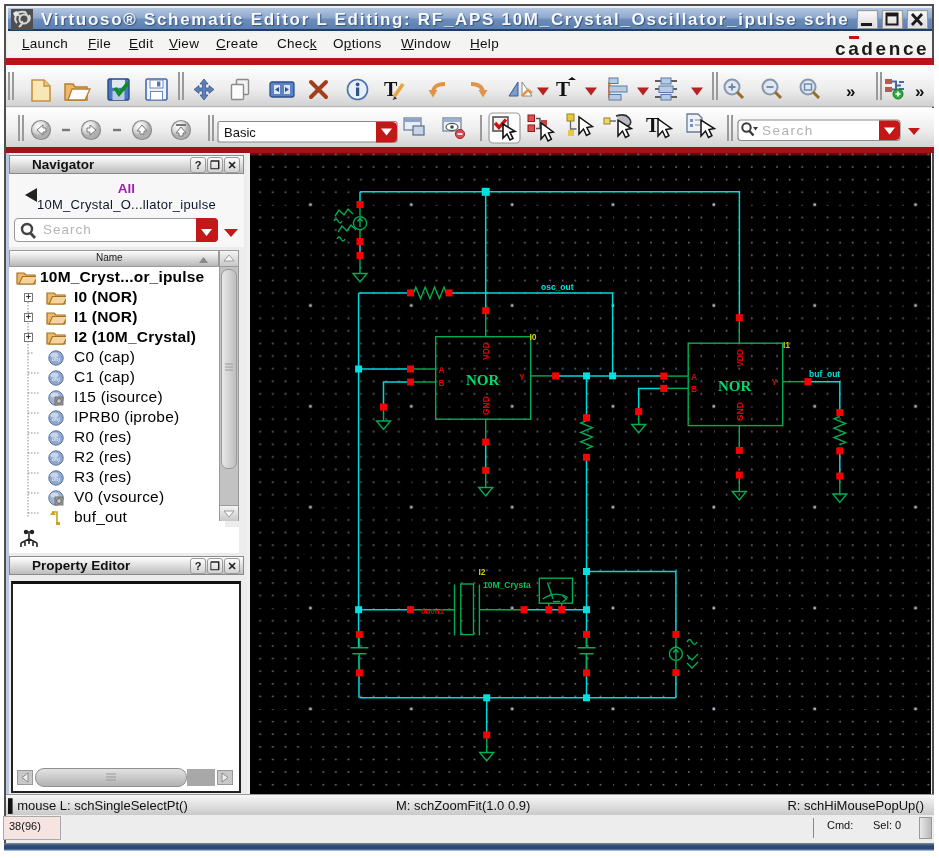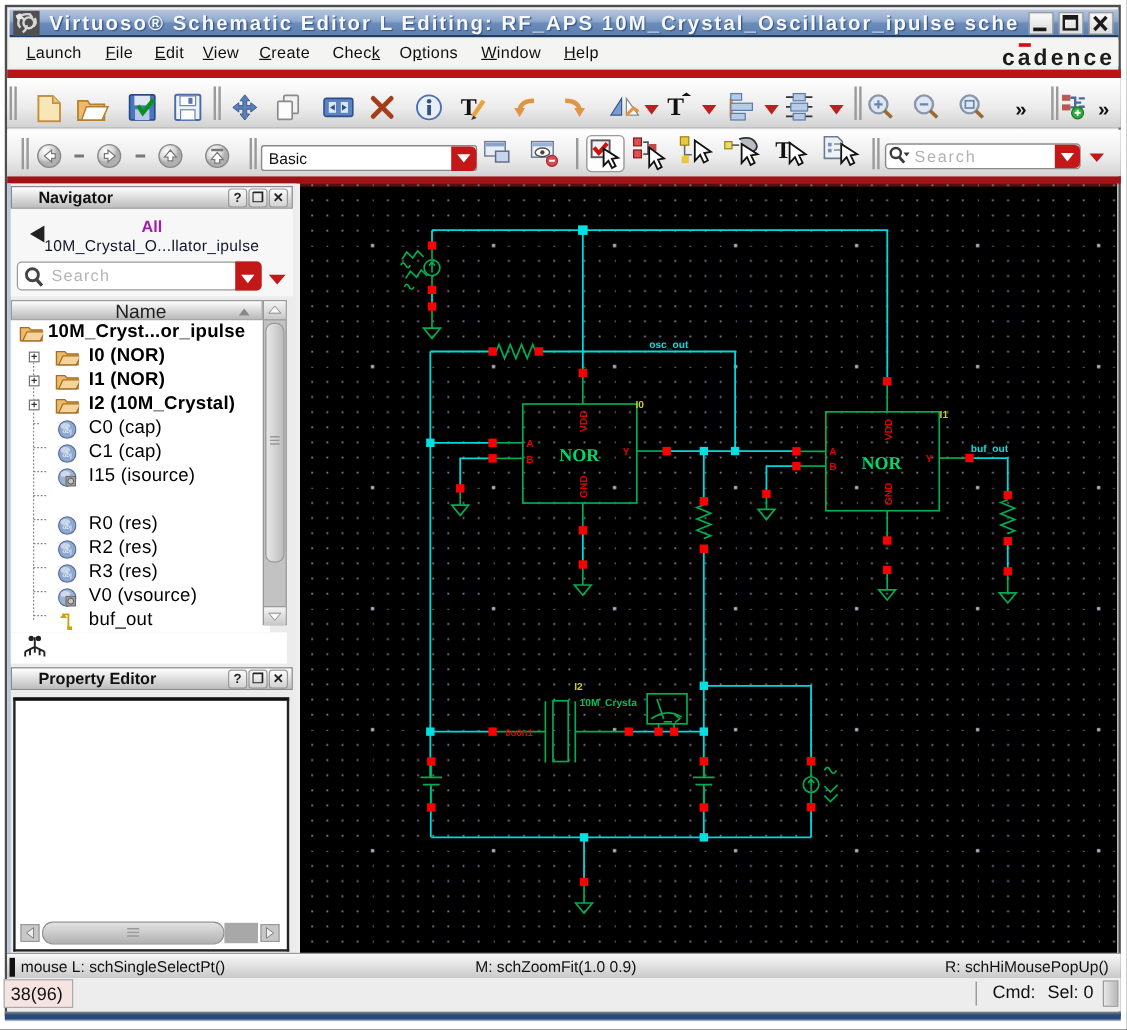--- a/index.html
+++ b/index.html
@@ -12,21 +12,21 @@
 #menubar { position:absolute; left:8px; top:33px; width:924px; height:22px; background:#f4f4f2; }
 .mi { position:absolute; top:3px; font-size:13.5px; letter-spacing:0.3px; color:#111; }
 .mi u { text-decoration:underline; }
 #redline1 { position:absolute; left:6px; top:58px; width:928px; height:7px; background:#b91518; }
 #tb1 { position:absolute; left:6px; top:65px; width:928px; height:42px; background:linear-gradient(#ffffff, #ececec 60%, #d2d2d2); border-bottom:1px solid #b5b5b5; }
 #tb2 { position:absolute; left:6px; top:108px; width:928px; height:39px; background:linear-gradient(#ffffff, #ececec 60%, #d2d2d2); }
 #redline2 { position:absolute; left:6px; top:147px; width:928px; height:6px; background:#a01215; }
 #leftpanel { position:absolute; left:6px; top:153px; width:241px; height:641px; background:#ececec; }
 #canvas { position:absolute; left:250px; top:153px; width:681px; height:641px; background:#000; }
 #statusbar { position:absolute; left:6px; top:794px; width:928px; height:21px; background:linear-gradient(#f8f8f8,#c9c9c9); border-top:1px solid #999; font-size:13px; color:#111; }
-#statusrow2 { position:absolute; left:6px; top:815px; width:928px; height:28px; background:#ededed; font-size:15px; color:#111; }
+#statusrow2 { position:absolute; left:6px; top:815px; width:928px; height:28px; background:#ededed; font-size:11px; color:#111; }
 #bottomframe { position:absolute; left:4px; top:843px; width:930px; height:8px; background:linear-gradient(#8a8a8a 0%, #274a79 35%, #274a79 75%, #cfd8e6 100%); }
 .phead { position:absolute; width:235px; height:19px; background:linear-gradient(#ffffff,#bdbdbd); border:1px solid #8a8a8a; }
 .ptitle { position:absolute; left:22px; top:1px; font-size:13.5px; font-weight:bold; color:#111; }
 .pbtn { position:absolute; top:1px; width:16px; height:16px; background:linear-gradient(#fcfcfc,#d2d2d2); border:1px solid #9a9a9a; border-radius:3px; font-size:11px; font-weight:bold; color:#222; text-align:center; line-height:14px; }
 .trow { position:absolute; left:0; height:20px; white-space:nowrap; }
 .trow .txt { position:absolute; left:65px; top:1px; }
 .bold { font-weight:bold; }
 .exp { position:absolute; left:15px; top:6px; width:9px; height:9px; background:#fff; border:1px solid #777; font-size:9px; line-height:7px; text-align:center; color:#333; }
 .folder { position:absolute; left:37px; top:3px; width:20px; height:15px; }
 .objicon { position:absolute; left:39px; top:3px; width:16px; height:16px; }
@@ -328,21 +328,21 @@
       <svg width="16" height="10" style="position:absolute;right:2px;top:8px;">
           <path d="M2,2 h11 l-5.5,7 z" fill="#fff"></path>
         </svg>
     </div>
     <svg width="20" height="12" style="position:absolute;left:213px;top:53px;">
         <path d="M2,2 h14 l-7,8 z" fill="#c41717"></path>
       </svg>
   </div>
 
   <div style="position:absolute;left:3px;top:97px;width:210px;height:17px;background:linear-gradient(#fdfdfd,#b8b8b8);border:1px solid #9a9a9a;">
-    <span style="position:absolute;left:86px;top:1px;font-size:16px;color:#222;">Name</span>
+    <span style="position:absolute;left:86px;top:1px;font-size:10px;color:#222;">Name</span>
     <svg width="12" height="9" style="position:absolute;right:8px;top:5px;">
         <path d="M1,7 h9 l-4.5,-6 z" fill="#888"></path>
       </svg>
   </div>
   <div id="tree" style="position:absolute;left:3px;top:114px;width:216px;height:260px;background:#fff;overflow:hidden;font-size:15.5px;letter-spacing:0.2px;color:#000;">
     <svg width="210" height="260" style="position:absolute;left:0;top:0;">
       <path d="M19,26 V250 M19,46 H24 M19,66 H24 M19,86 H24 M19,106 H30 M19,126 H30 M19,146 H30 M19,166 H30 M19,186 H30 M19,206 H30 M19,226 H30 M19,246 H30" stroke="#888" stroke-width="1" stroke-dasharray="1.5,1.5" fill="none"></path>
     </svg>
     <div class="trow bold" style="top:0px;width:210px;">
         <svg class="folder" style="left:7px;" viewBox="0 0 20 15">
@@ -395,20 +395,29 @@
       </div>
     <div class="trow" style="top:120px;width:210px;">
         <svg class="objicon" viewBox="0 0 16 16">
           <circle cx="8" cy="8" r="7.2" fill="#9eb2d2"></circle>
           <circle cx="8" cy="8" r="7.2" fill="none" stroke="#5a6f96" stroke-width="1"></circle>
           <ellipse cx="6.5" cy="5" rx="4" ry="2.6" fill="#cfdaec"></ellipse>
           <rect x="7" y="7" width="8" height="8" fill="#9a9a9a" stroke="#666" stroke-width="0.8"></rect>
           <circle cx="11" cy="11" r="2.4" fill="#c8c8c8" stroke="#555" stroke-width="0.8"></circle>
         </svg>
         <span class="txt">I15 (isource)</span>
+      </div>
+    <div class="trow" style="top:140px;width:210px;">
+        <svg class="objicon" viewBox="0 0 16 16">
+          <circle cx="8" cy="8" r="7.2" fill="#8fa8d0"></circle>
+          <circle cx="8" cy="8" r="7.2" fill="none" stroke="#5a6f96" stroke-width="1"></circle>
+          <ellipse cx="6.5" cy="5" rx="4" ry="2.6" fill="#c8d6ec"></ellipse>
+          <text x="8" y="10.5" font-size="5.5" fill="#fff" text-anchor="middle" font-family="Liberation Sans">obj</text>
+        </svg>
+        <span class="txt">IPRB0 (iprobe)</span>
       </div>
     <div class="trow" style="top:160px;width:210px;">
         <svg class="objicon" viewBox="0 0 16 16">
           <circle cx="8" cy="8" r="7.2" fill="#8fa8d0"></circle>
           <circle cx="8" cy="8" r="7.2" fill="none" stroke="#5a6f96" stroke-width="1"></circle>
           <ellipse cx="6.5" cy="5" rx="4" ry="2.6" fill="#c8d6ec"></ellipse>
           <text x="8" y="10.5" font-size="5.5" fill="#fff" text-anchor="middle" font-family="Liberation Sans">obj</text>
         </svg>
         <span class="txt">R0 (res)</span>
       </div>

